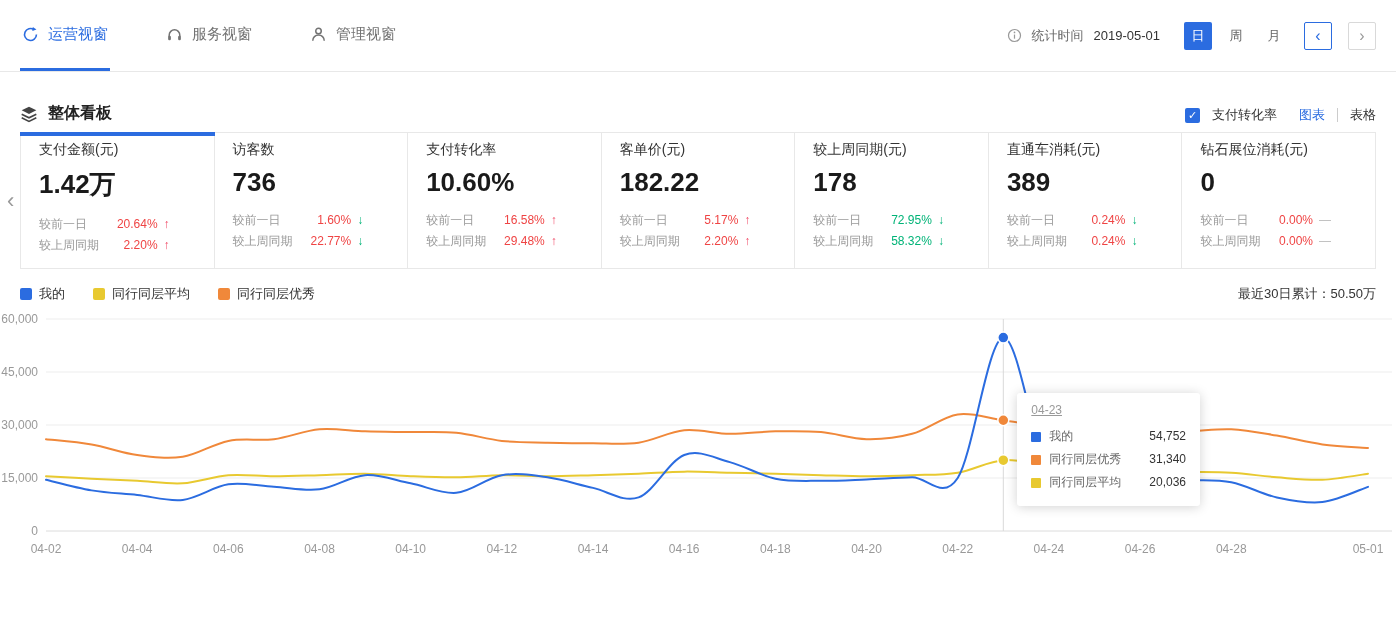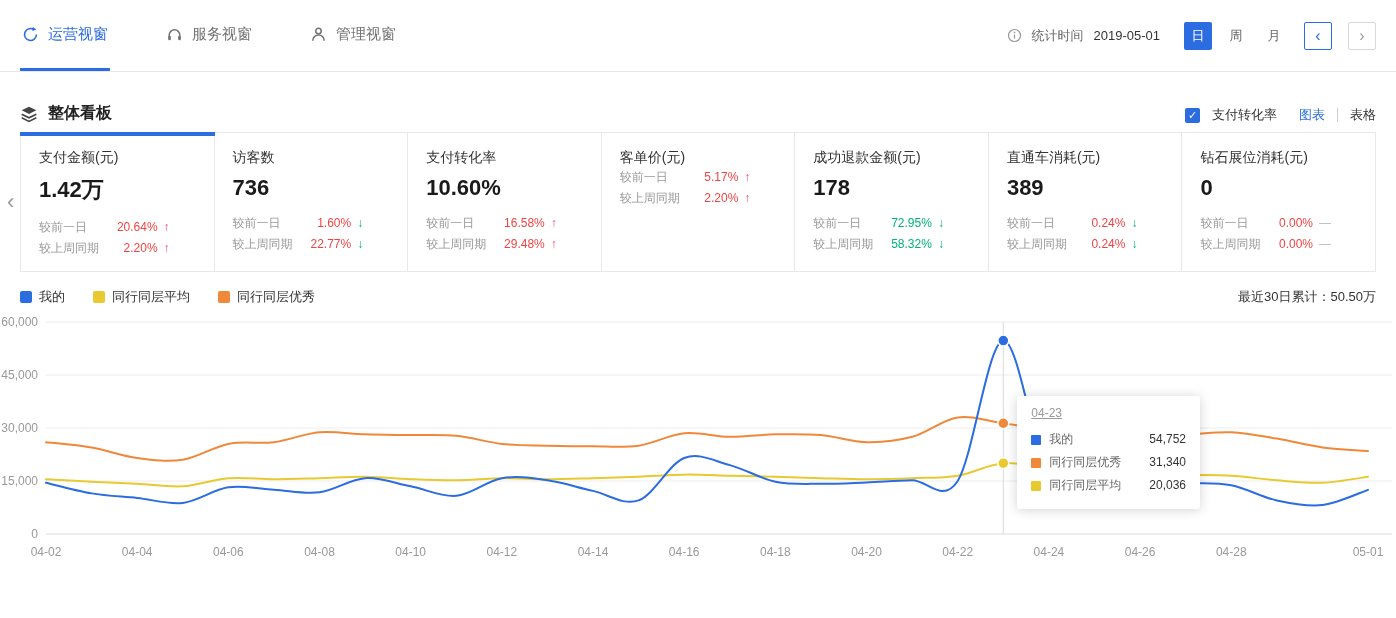--- a/index.html
+++ b/index.html
@@ -41,25 +41,25 @@
   .view-controls{display:flex;align-items:center;gap:12px;font-size:13px;}
   .checkbox{width:15px;height:15px;background:var(--accent);border-radius:2px;color:#fff;
     display:flex;align-items:center;justify-content:center;font-size:11px;cursor:pointer;}
   .compare-label{color:#333;margin-right:10px;}
   .link-chart{color:var(--accent);cursor:pointer;}
   .link-table{color:#333;cursor:pointer;}
   .vsep{width:1px;height:14px;background:#ccc;display:inline-block;}
   
   .cards-outer{position:relative;margin:8px 20px 0;}
   .cards{display:flex;border:1px solid var(--border);}
-  .card{flex:1;padding:16px 18px 12px;border-right:1px solid var(--border);position:relative;cursor:pointer;background:#fff;}
+  .card{flex:1;padding:8px 18px 12px;border-right:1px solid var(--border);position:relative;cursor:pointer;background:#fff;}
   .card:last-child{border-right:none;}
   .card.active::before{content:"";position:absolute;top:-1px;left:-1px;right:-1px;height:4px;background:var(--accent);}
   .card-title{font-size:14px;color:#333;}
-  .card-value{font-size:22px;font-weight:700;color:#1a1a1a;margin:8px 0 12px;}
+  .card-value{font-size:26px;font-weight:700;color:#1a1a1a;margin:8px 0 12px;}
   .metric{display:flex;justify-content:space-between;font-size:12px;color:#999;line-height:21px;padding-right:26px;}
   .m-right{display:flex;gap:6px;align-items:center;}
   .m-val{color:#ef4444;}
   .m-val.green{color:var(--green);}
   .m-arrow{font-weight:700;}
   .m-arrow.up{color:var(--red);}
   .m-arrow.down{color:var(--green);}
   .m-arrow.flat{color:#bbb;font-weight:400;}
   .cards-prev{position:absolute;left:-17px;top:50%;transform:translateY(-50%);font-size:22px;
     color:#999;cursor:pointer;line-height:1;padding:4px;}
@@ -211,38 +211,39 @@
         <span>较上周同期</span>
         <span class="m-right">
             <span class="m-val">29.48%</span>
             <span class="m-arrow up">↑</span>
           </span>
       </div>
     </div>
 
     <div class="card">
       <div class="card-title">客单价(元)</div>
+      <div class="card-value">182.22</div>
       <div class="metric">
         <span>较前一日</span>
         <span class="m-right">
             <span class="m-val">5.17%</span>
             <span class="m-arrow up">↑</span>
           </span>
       </div>
       <div class="metric">
         <span>较上周同期</span>
         <span class="m-right">
             <span class="m-val">2.20%</span>
             <span class="m-arrow up">↑</span>
           </span>
       </div>
     </div>
 
     <div class="card">
-      <div class="card-title">成功退款金额(元)</div>
+      <div class="card-title">较上周同期(元)</div>
       <div class="card-value">178</div>
       <div class="metric">
         <span>较前一日</span>
         <span class="m-right">
             <span class="m-val green">72.95%</span>
             <span class="m-arrow down">↓</span>
           </span>
       </div>
       <div class="metric">
         <span>较上周同期</span>

